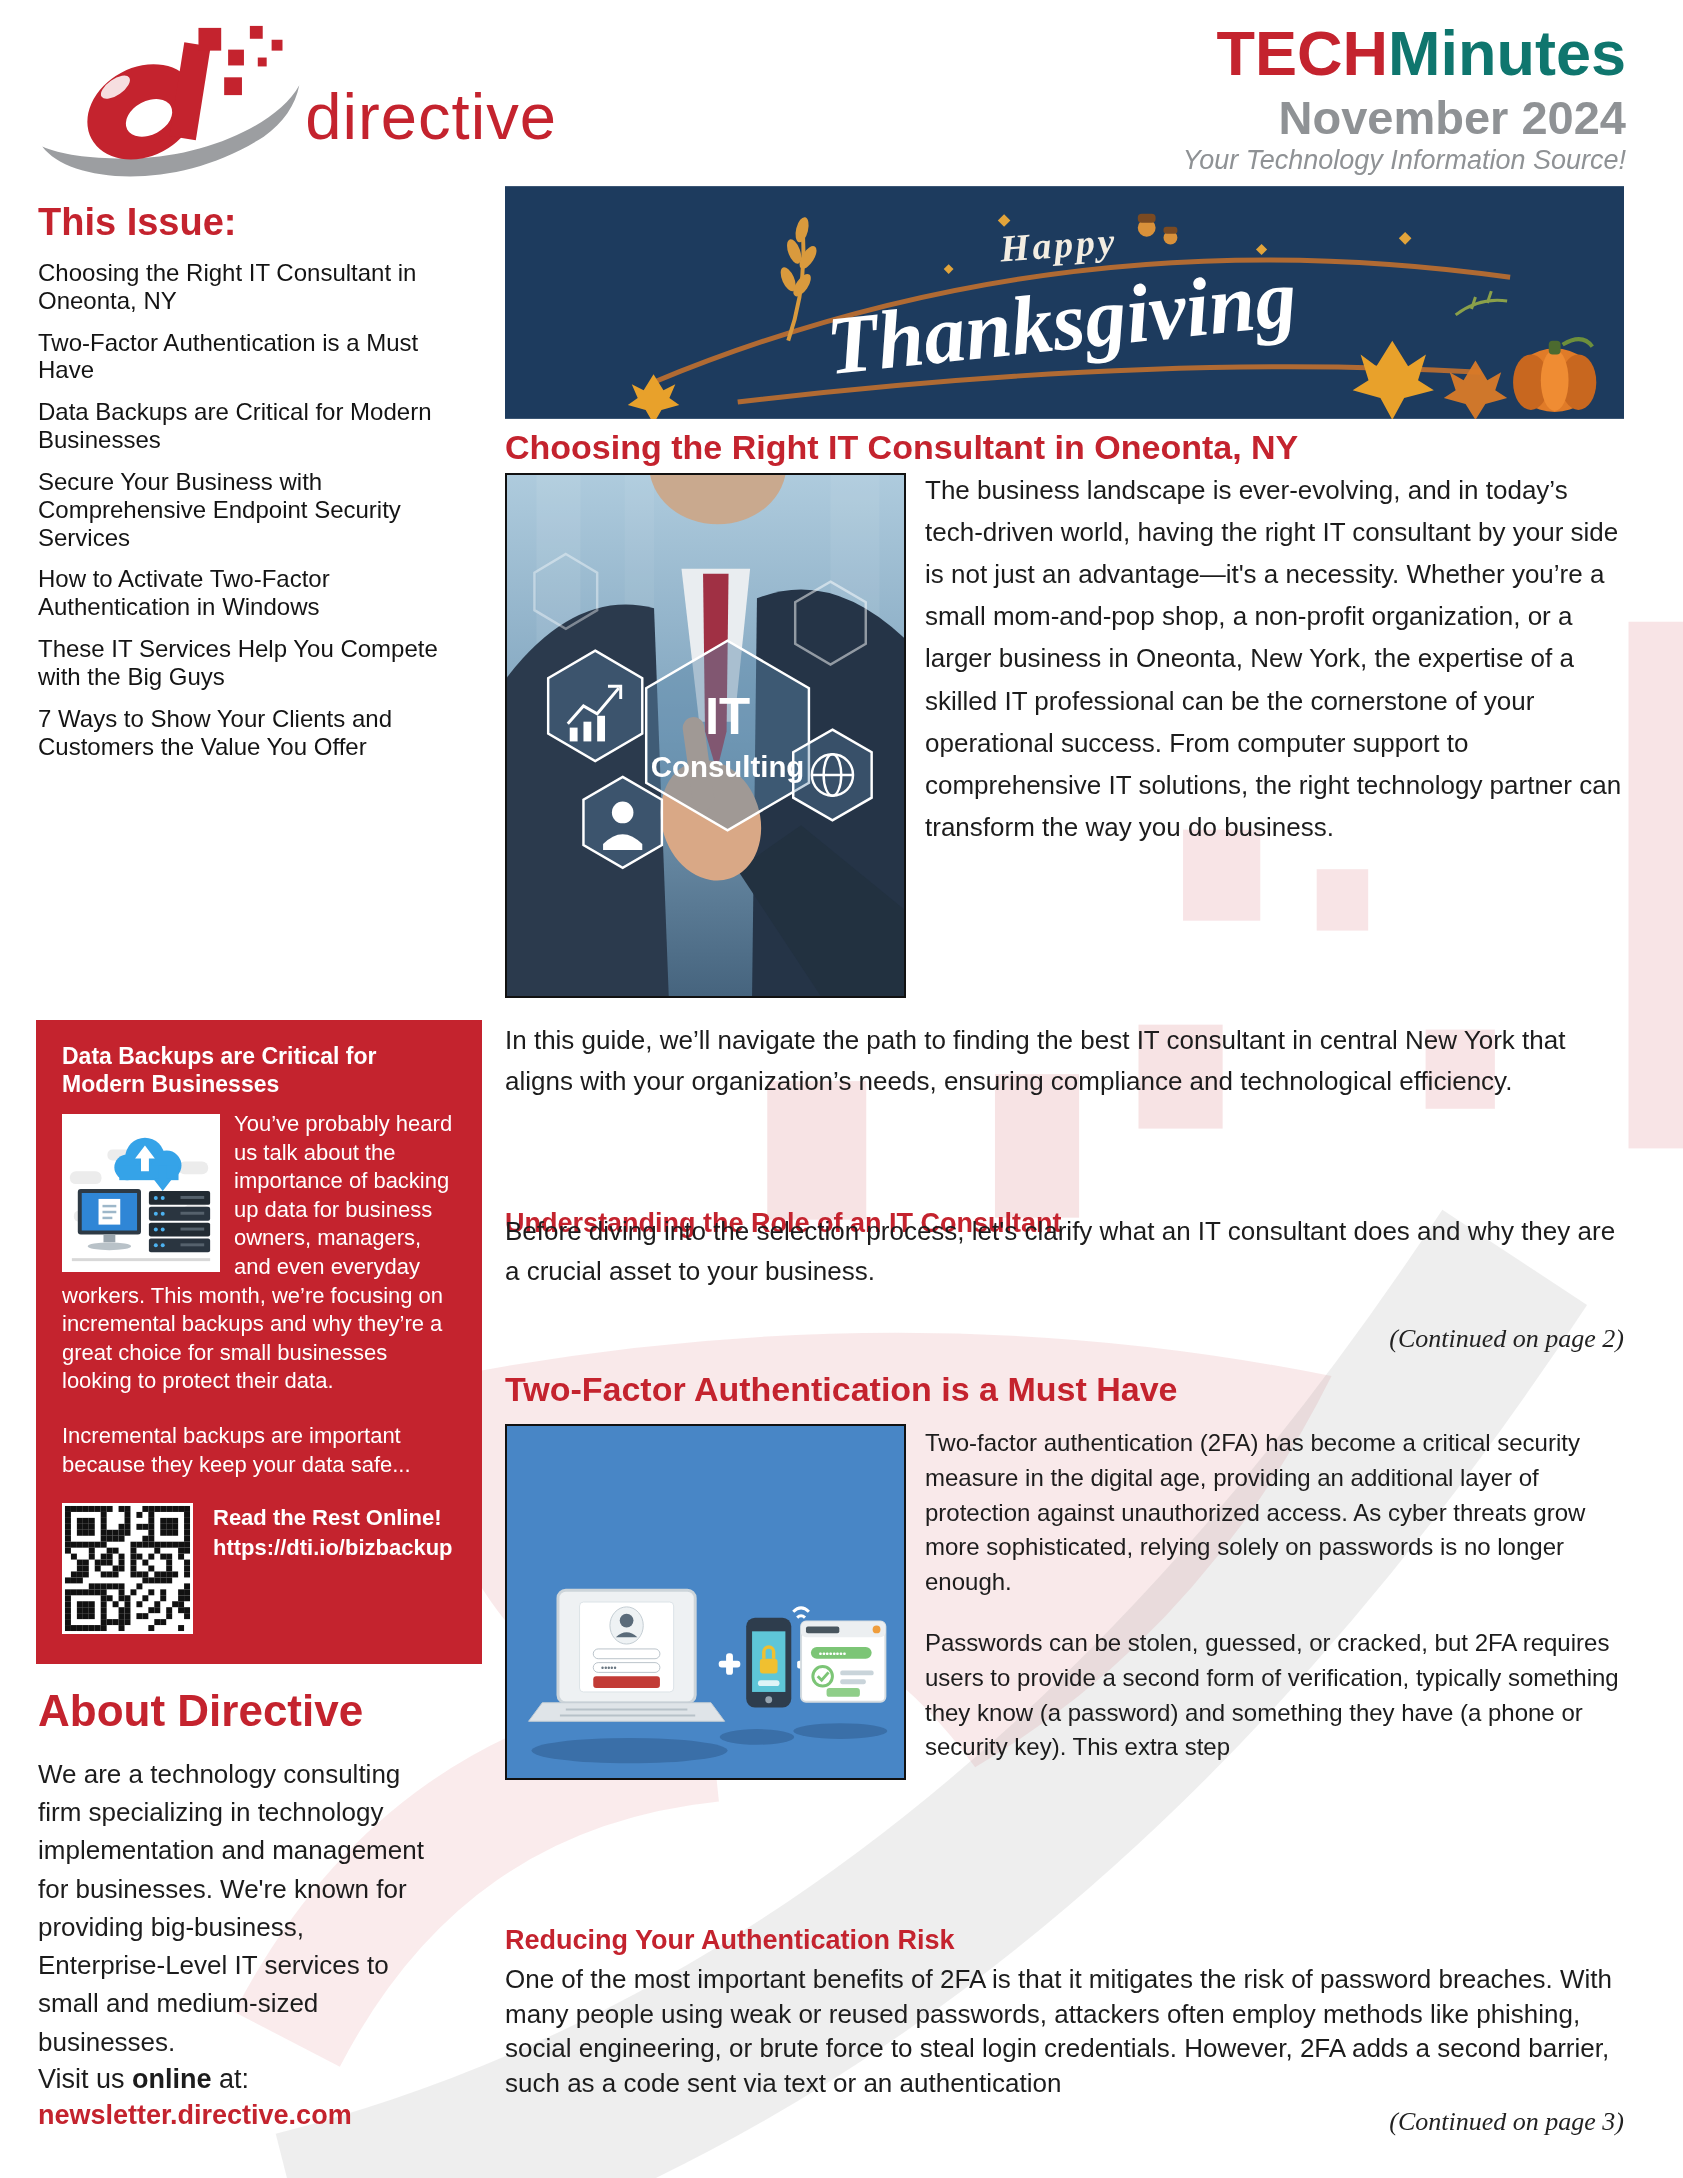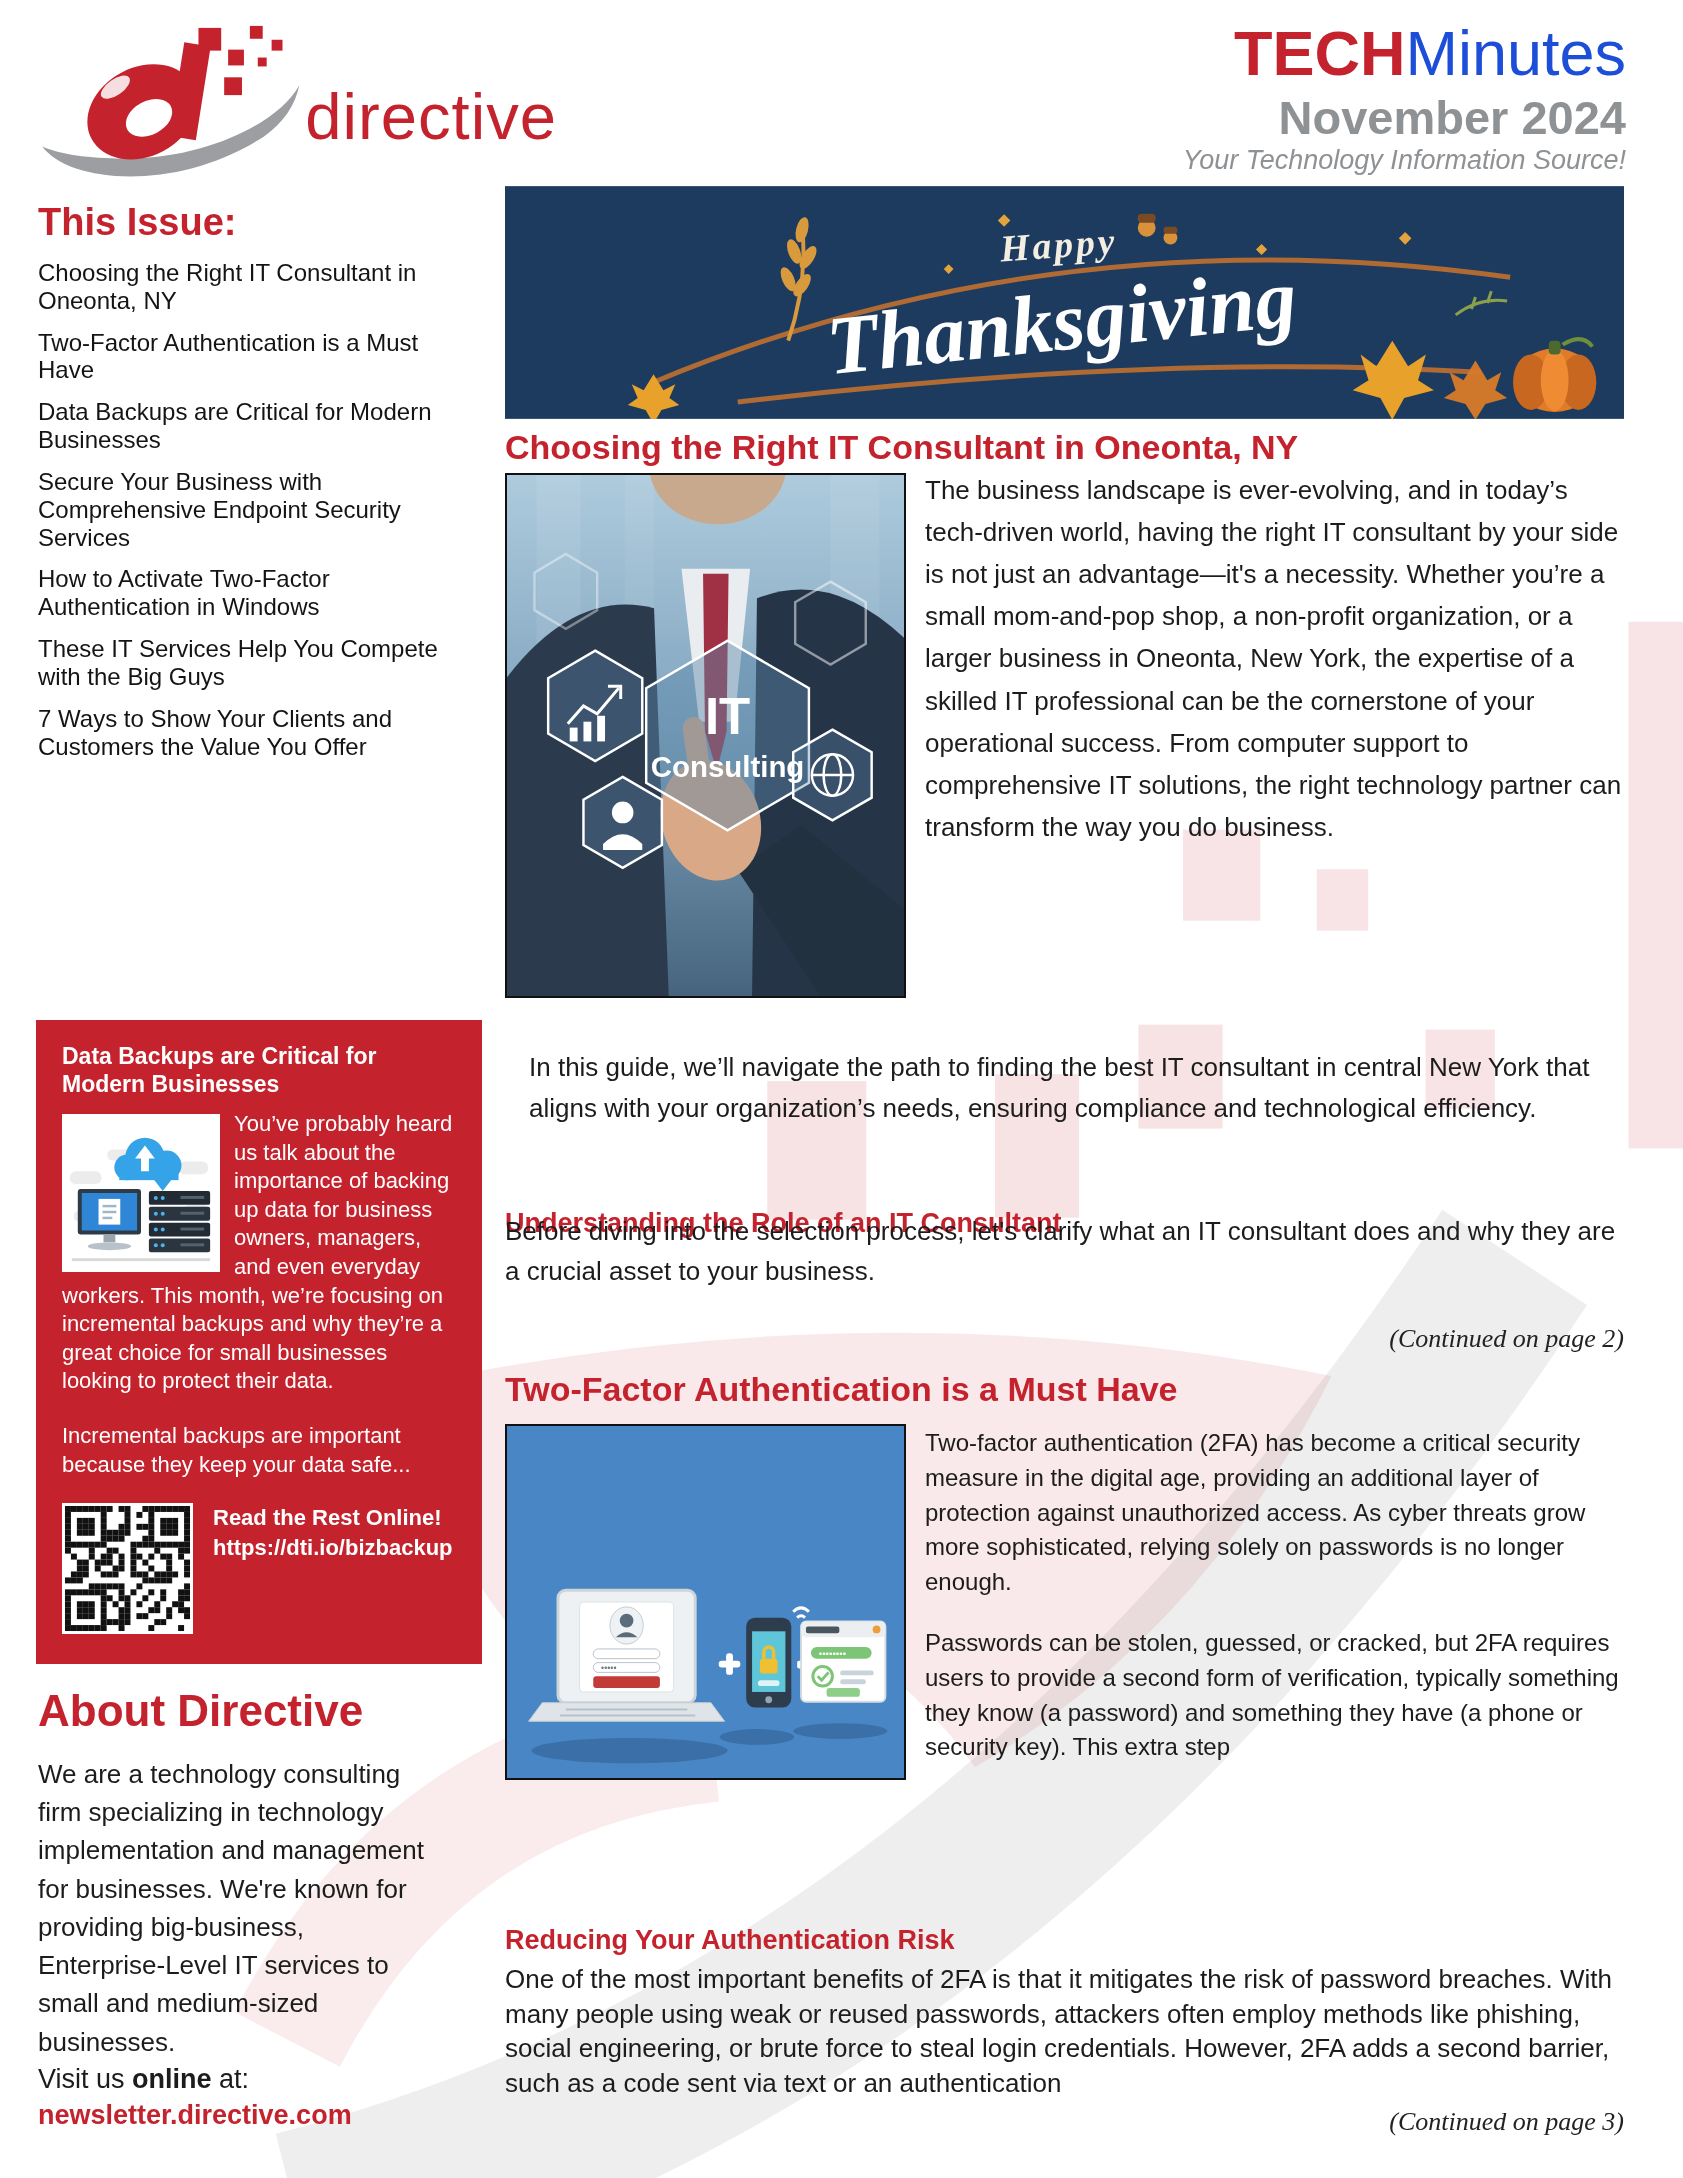--- a/index.html
+++ b/index.html
@@ -6,21 +6,21 @@
   .page{position:relative;width:1683px;height:2178px;background:#ffffff;overflow:hidden;
         font-family:"Liberation Sans",sans-serif;color:#1c1c1c;margin:0 auto;}
   .layer{position:absolute;inset:0;z-index:1;}
   .watermark{position:absolute;inset:0;z-index:0;pointer-events:none;}
 
   
   .logo-svg{position:absolute;left:28px;top:18px;width:594px;height:173px;}
   .masthead{position:absolute;right:57px;top:20px;text-align:right;}
   .masthead-title{font-size:63px;letter-spacing:0;line-height:1.05;}
   .tech{color:#c4232e;font-weight:bold;}
-  .minutes{color:#1d4ed8;font-weight:normal;}
+  .minutes{color:#0f766e;font-weight:bold;}
   .issue-date{font-size:47px;color:#8f9295;font-weight:bold;margin-top:4px;}
   .tagline{font-size:27px;color:#8f9295;font-style:italic;margin-top:0;}
 
   
   .this-issue-heading{position:absolute;left:38px;top:201px;font-size:38px;font-weight:bold;color:#c4232e;}
   .issue-list{position:absolute;left:38px;top:259px;width:426px;}
   .issue-item{font-size:24px;line-height:1.16;margin-bottom:14px;color:#141414;}
 
   .callout{position:absolute;left:36px;top:1020px;width:446px;height:644px;background:#c4232e;color:#ffffff;
            padding:22px 26px;box-sizing:border-box;overflow:hidden;}
@@ -37,21 +37,21 @@
   .about-body{position:absolute;left:38px;top:1755px;width:396px;font-size:26px;line-height:1.47;}
   .visit-line{position:absolute;left:38px;top:2064px;font-size:27px;}
   .visit-link{position:absolute;left:38px;top:2100px;font-size:27px;font-weight:bold;color:#c4232e;}
 
   
   .banner{position:absolute;left:505px;top:186px;width:1119px;height:233px;}
   .h-red{font-weight:bold;color:#c4232e;}
   .a1-title{position:absolute;left:505px;top:428px;font-size:34px;}
   .a1-img{position:absolute;left:505px;top:473px;width:401px;height:525px;border:2px solid #111;box-sizing:border-box;}
   .a1-intro{position:absolute;left:925px;top:469px;width:699px;font-size:26px;line-height:1.62;}
-  .a1-para2{position:absolute;left:505px;top:1047px;width:1119px;font-size:26px;line-height:1.58;margin-left:24px;}
+  .a1-para2{position:absolute;left:505px;top:1020px;width:1119px;font-size:26px;line-height:1.58;}
   .a1-sub{position:absolute;left:505px;top:1208px;font-size:27px;}
   .a1-para3{position:absolute;left:505px;top:1211px;width:1119px;font-size:26px;line-height:1.55;}
   .continued{font-family:"Liberation Serif",serif;font-style:italic;font-size:26px;color:#222;}
   .cont2{position:absolute;right:59px;top:1324px;}
   .a2-title{position:absolute;left:505px;top:1370px;font-size:34px;}
   .a2-img{position:absolute;left:505px;top:1424px;width:401px;height:356px;border:2px solid #111;box-sizing:border-box;}
   .a2-intro{position:absolute;left:925px;top:1426px;width:699px;font-size:24px;line-height:1.45;}
   .a2-intro .p2{margin-top:26px;}
   .a2-cont{position:absolute;left:505px;top:1802px;width:1119px;font-size:26px;line-height:1.5;}
   .a2-sub{position:absolute;left:505px;top:1925px;font-size:27px;}

